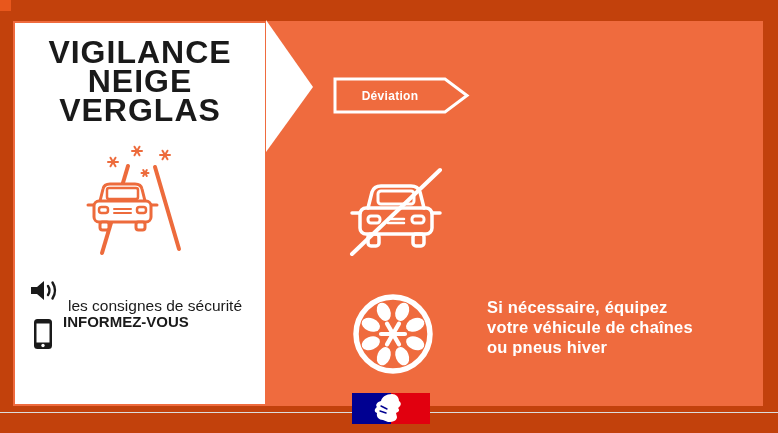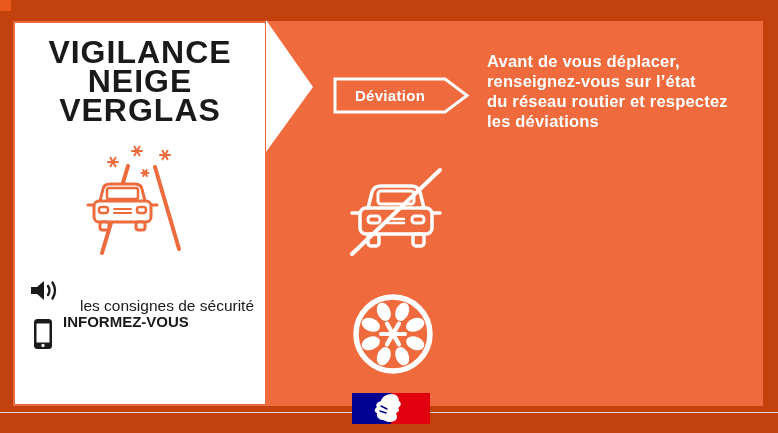--- a/index.html
+++ b/index.html
@@ -23,37 +23,37 @@
   .orange-panel{position:absolute;left:267px;top:21px;width:496px;height:385px;background:#EF6B3E;}
   .white-chevron{
     position:absolute;left:266px;top:20px;width:0;height:0;
     border-top:67px solid transparent;border-bottom:65px solid transparent;border-left:47px solid #ffffff;
   }
   
   .deviation-sign{position:absolute;left:332px;top:76px;width:140px;height:40px;}
   .deviation-label{
     position:absolute;left:332px;top:76px;width:116px;height:39px;
     display:flex;align-items:center;justify-content:center;
-    color:#ffffff;font-size:15px;font-weight:bold;letter-spacing:0.3px;
+    color:#ffffff;font-size:12px;font-weight:bold;letter-spacing:0.3px;
   }
   
   .orange-text{
     position:absolute;left:487px;color:#ffffff;font-weight:bold;
     font-size:16.5px;line-height:20px;letter-spacing:0.2px;
   }
   .row1-text{top:51px;width:285px;}
   .row2-text{top:185px;width:285px;}
   .row3-text{top:297px;width:285px;}
   
   .icon-abs{position:absolute;}
   
   .advice-label{font-size:15px;font-weight:bold;color:#1A1A1A;line-height:16px;}
   .advice-text{font-size:15.5px;color:#1A1A1A;line-height:17.5px;}
   .advice1-label{position:absolute;left:63px;top:280px;}
-  .advice1-text{position:absolute;left:80px;top:297px;}
+  .advice1-text{position:absolute;left:68px;top:297px;}
   .advice2-label{position:absolute;left:63px;top:314px;}
   .advice2-text{position:absolute;left:63px;top:344px;}
   
   .bottom-rule{position:absolute;left:0;top:412px;width:778px;height:1px;background:#dcdcdc;}
   
   .footer-logo{position:absolute;left:352px;top:393px;width:78px;height:31px;}
 </style>
 </head>
 <body>
 
@@ -107,24 +107,20 @@
   </svg>
   <div class="advice2-label advice-label">INFORMEZ-VOUS</div>
 
   <div class="orange-panel"></div>
   <div class="white-chevron"></div>
 
   <svg class="deviation-sign" viewBox="0 0 140 40">
     <polygon points="3,3 113,3 135,19.5 113,36 3,36" fill="none" stroke="#ffffff" stroke-width="3" stroke-linejoin="miter"></polygon>
   </svg>
   <div class="deviation-label">Déviation</div>
-  <div class="orange-text row1-text pre">Avant de vous déplacer,
-renseignez-vous sur l’état
-du réseau routier et respectez
-les déviations</div>
 
   <svg class="icon-abs" style="left:348px;top:166px;" width="96" height="92" viewBox="0 0 96 92">
     <g stroke="#ffffff" stroke-linecap="round" fill="none">
       <path d="M20,42 L24,26 Q26,20 33,20 L63,20 Q70,20 72,26 L76,42" stroke-width="3.5"></path>
       <rect x="30" y="25" width="36" height="13" rx="3" stroke-width="3"></rect>
       <path d="M12,47 L4,47 M84,47 L92,47" stroke-width="3.5"></path>
       <rect x="12" y="42" width="72" height="26" rx="6" stroke-width="3.5"></rect>
       <rect x="20" y="50" width="12" height="7" rx="3" stroke-width="3"></rect>
       <rect x="64" y="50" width="12" height="7" rx="3" stroke-width="3"></rect>
       <path d="M40,53 L56,53 M40,57 L56,57" stroke-width="2.5"></path>
@@ -145,20 +141,23 @@
       <ellipse cx="33.8" cy="20.8" rx="6.5" ry="9.5" transform="rotate(337.5 33.8 20.8)"></ellipse>
       <ellipse cx="52.2" cy="20.8" rx="6.5" ry="9.5" transform="rotate(22.5 52.2 20.8)"></ellipse>
       <ellipse cx="65.2" cy="33.8" rx="6.5" ry="9.5" transform="rotate(67.5 65.2 33.8)"></ellipse>
     </g>
     <g stroke="#ffffff" stroke-width="4.2" stroke-linecap="round">
       <path d="M31,43 L55,43"></path>
       <path d="M37,32.6 L49,53.4"></path>
       <path d="M49,32.6 L37,53.4"></path>
     </g>
   </svg>
+  <div class="orange-text row3-text pre">Si nécessaire, équipez
+votre véhicule de chaînes
+ou pneus hiver</div>
 
   <div class="bottom-rule"></div>
 
   <svg class="footer-logo" viewBox="0 0 78 31">
     <rect x="0" y="0" width="39" height="31" fill="#000091"></rect>
     <rect x="39" y="0" width="39" height="31" fill="#E1000F"></rect>
     <path d="M40,1 C34,1 30,4 29,8 C25,9 23,12 25,14 C22,16 22,19 25,20
              C24,24 27,27 31,27 L36,29 C42,29 45,27 45,24 L44,20
              C47,19 48,17 46,15 C49,13 50,10 47,8 C47,4 44,1 40,1 Z" fill="#ffffff"></path>
     <path d="M29,13 L35,16 M28,18 L34,20" stroke="#000091" stroke-width="1.4" stroke-linecap="round" fill="none"></path>

